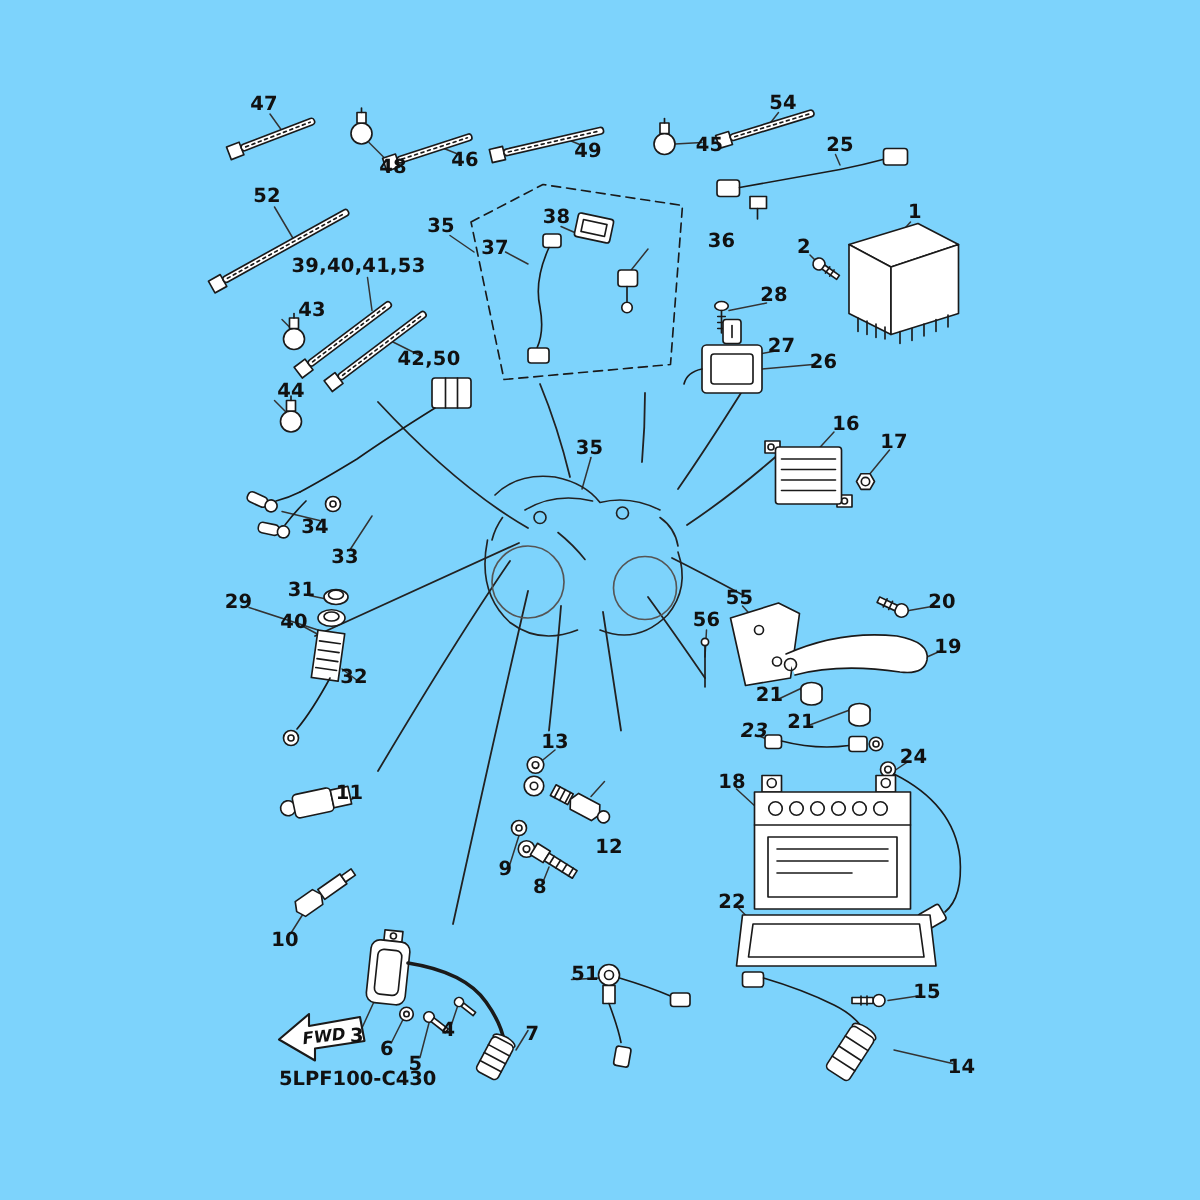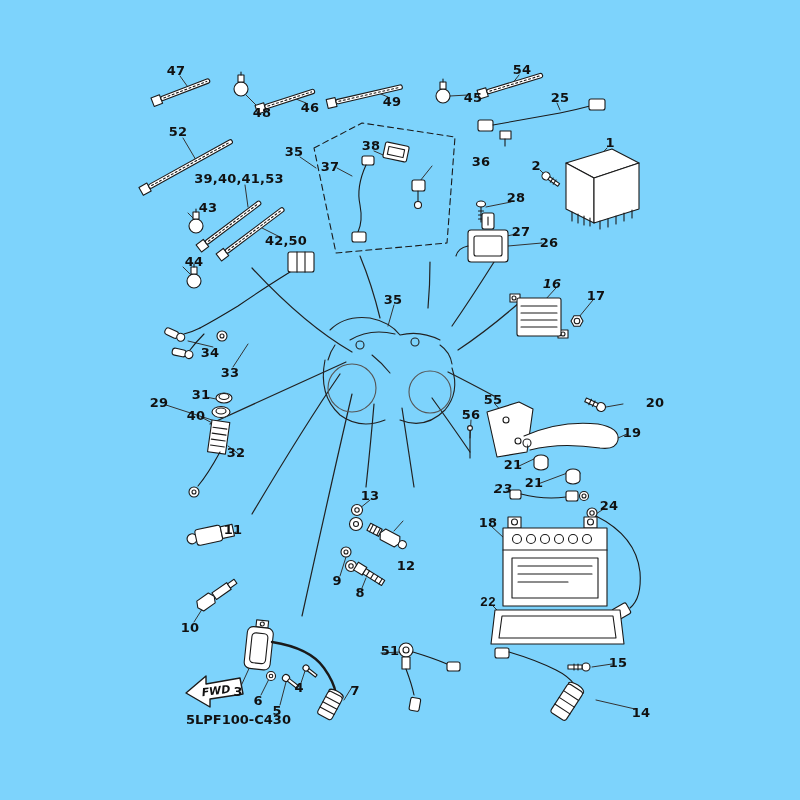--- a/index.html
+++ b/index.html
@@ -466,44 +466,44 @@
       <span class="callout" style="left: 371px; top: 145px;">38</span>
       <span class="callout" style="left: 433px; top: 161px; margin-left: 48px;">36</span>
       <span class="callout" style="left: 184px; top: 207px; margin-left: 24px;">43</span>
       <span class="callout" style="left: 286px; top: 240px;">42,50</span>
       <span class="callout" style="left: 194px; top: 261px;">44</span>
       <span class="callout" style="left: 516px; top: 197px;">28</span>
       <span class="callout" style="left: 536px; top: 165px;">2</span>
       <span class="callout" style="left: 610px; top: 142px;">1</span>
       <span class="callout" style="left: 521px; top: 231px;">27</span>
       <span class="callout" style="left: 549px; top: 242px;">26</span>
-      <span class="callout" style="left: 552px; top: 283px; font-style: italic;">16</span>
+      <span class="callout" style="left: 564px; top: 283px;">16</span>
       <span class="callout" style="left: 596px; top: 295px;">17</span>
       <span class="callout" style="left: 210px; top: 352px;">34</span>
       <span class="callout" style="left: 230px; top: 372px;">33</span>
       <span class="callout" style="left: 159px; top: 402px;">29</span>
       <span class="callout" style="left: 201px; top: 394px;">31</span>
       <span class="callout" style="left: 196px; top: 415px;">40</span>
       <span class="callout" style="left: 236px; top: 452px;">32</span>
       <span class="callout" style="left: 393px; top: 299px;">35</span>
       <span class="callout" style="left: 471px; top: 414px;">56</span>
       <span class="callout" style="left: 493px; top: 399px;">55</span>
-      <span class="callout" style="left: 628px; top: 402px; margin-left: 27px;">20</span>
+      <span class="callout" style="left: 628px; top: 402px;">20</span>
       <span class="callout" style="left: 632px; top: 432px;">19</span>
       <span class="callout" style="left: 513px; top: 464px;">21</span>
       <span class="callout" style="left: 534px; top: 482px;">21</span>
       <span class="callout" style="left: 503px; top: 488px; font-style: italic;">23</span>
       <span class="callout" style="left: 609px; top: 505px;">24</span>
       <span class="callout" style="left: 370px; top: 495px;">13</span>
       <span class="callout" style="left: 406px; top: 517px; margin-top: 48px;">12</span>
       <span class="callout" style="left: 488px; top: 522px;">18</span>
       <span class="callout" style="left: 233px; top: 529px;">11</span>
       <span class="callout" style="left: 337px; top: 580px;">9</span>
       <span class="callout" style="left: 360px; top: 592px;">8</span>
-      <span class="callout" style="left: 488px; top: 602px; font-family: Liberation Mono, monospace;">22</span>
+      <span class="callout" style="left: 488px; top: 602px;">22</span>
       <span class="callout" style="left: 190px; top: 627px;">10</span>
       <span class="callout" style="left: 238px; top: 691px;">3</span>
       <span class="callout" style="left: 258px; top: 700px;">6</span>
       <span class="callout" style="left: 277px; top: 710px;">5</span>
       <span class="callout" style="left: 299px; top: 687px;">4</span>
       <span class="callout" style="left: 355px; top: 690px;">7</span>
       <span class="callout" style="left: 390px; top: 650px; text-align: center;">51</span>
       <span class="callout" style="left: 618px; top: 662px;">15</span>
       <span class="callout" style="left: 641px; top: 712px;">14</span>
     </div>

